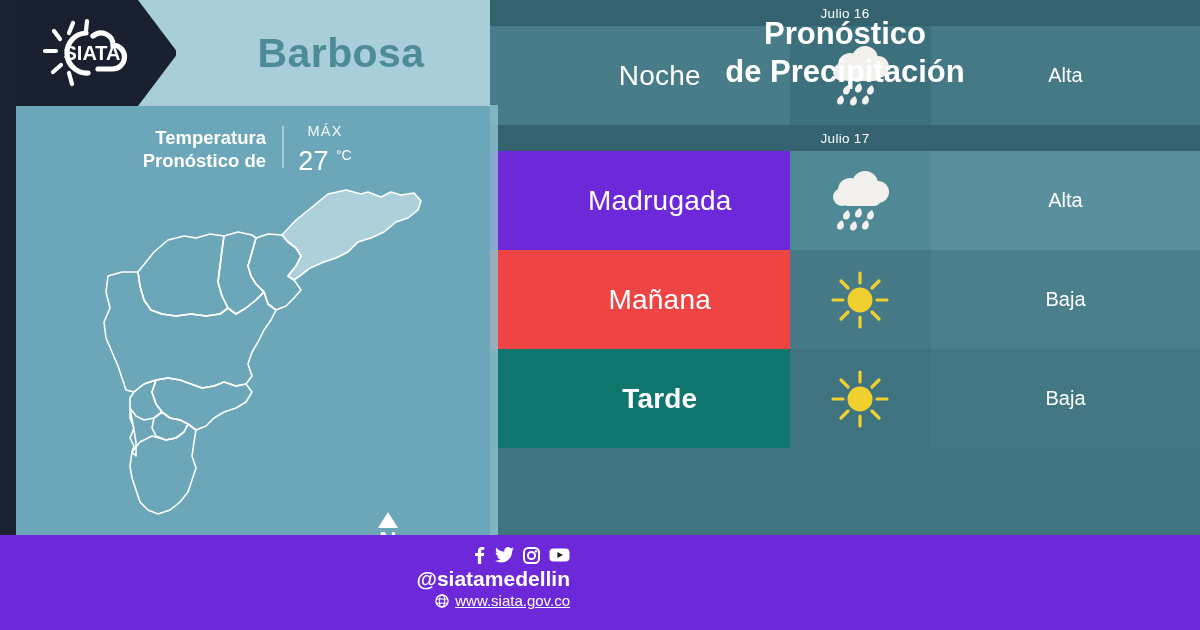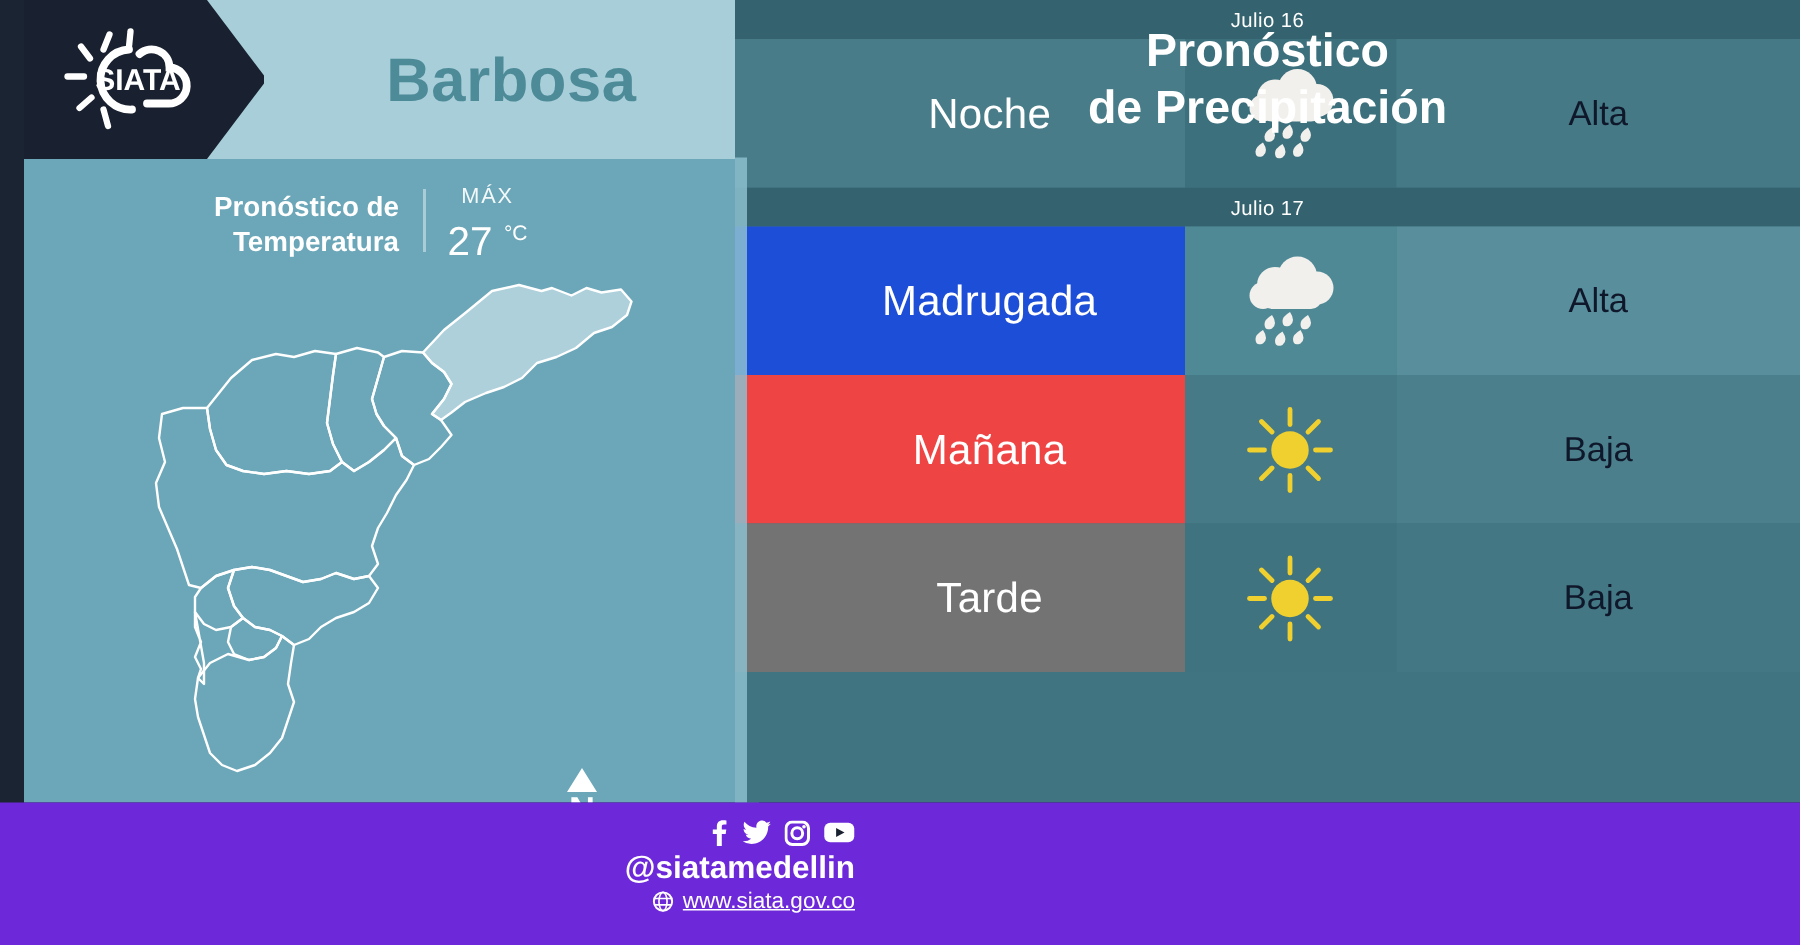--- a/index.html
+++ b/index.html
@@ -75,32 +75,32 @@
     width:710px;height:26px;background:#34636f;
     display:flex;align-items:center;justify-content:center;
     color:#ffffff;font-size:13.5px;letter-spacing:.3px;
   }
   .fc-row{
     width:710px;height:99px;display:flex;align-items:stretch;
   }
   .fc-row .cell{display:flex;align-items:center;justify-content:center;}
   .c-period{width:275px;color:#ffffff;font-size:28px;letter-spacing:.2px;padding-left:40px;}
   .c-icon{width:150px;}
-  .c-prob{width:285px;color:#0f172a;font-size:23px;text-align:right;}
+  .c-prob{width:285px;color:#ffffff;font-size:20px;text-align:right;}
   
   .row-1 .c-period{background:#487c88;}
   .row-1 .c-icon{background:#3d707d;}
   .row-1 .c-prob{background:#447985;}
-  .row-2 .c-period{background:#1d4ed8;}
+  .row-2 .c-period{background:#6d28d9;}
   .row-2 .c-icon{background:#4f8995;}
   .row-2 .c-prob{background:#598f9c;}
   .row-3 .c-period{background:#ef4444;}
   .row-3 .c-icon{background:#457a86;}
   .row-3 .c-prob{background:#4a7f8b;}
-  .row-4 .c-period{background:#737373;}
+  .row-4 .c-period{background:#0f766e;font-weight:bold;}
   .row-4 .c-icon{background:#3f737f;}
   .row-4 .c-prob{background:#437783;}
   .edge-strip{
     position:absolute;left:0;top:105px;width:8px;height:430px;
     background:#8cc0cf;opacity:.85;
   }
 
   
   .footer{
     position:absolute;left:0;top:535px;width:1200px;height:95px;
@@ -138,22 +138,22 @@
           <path d="M56 17 a19 19 0 1 0 2 40" stroke="#ffffff" stroke-width="5.2" fill="none" stroke-linecap="round"></path>
           <path d="M63 20 a12 12 0 0 1 20 9 a12 12 0 0 1 -1 24 l-14 0" stroke="#ffffff" stroke-width="5.2" fill="none" stroke-linecap="round"></path>
           <text x="62" y="44" text-anchor="middle" fill="#ffffff" font-size="20" font-weight="bold" font-family="Liberation Sans, sans-serif">SIATA</text>
         </svg>
       </div>
       <div class="city-name">Barbosa</div>
     </div>
 
     <div class="temp-block">
       <div class="temp-title">
+        <div>Temperatura</div>
         <div>Pronóstico de</div>
-        <div>Temperatura</div>
       </div>
       <div class="temp-vals">
         <div class="tdiv"></div>
         <div class="tcol">
           <div class="tlabel">MÁX</div>
           <div class="tval"><span>27</span> <sup>°C</sup></div>
         </div>
       </div>
     </div>
 

